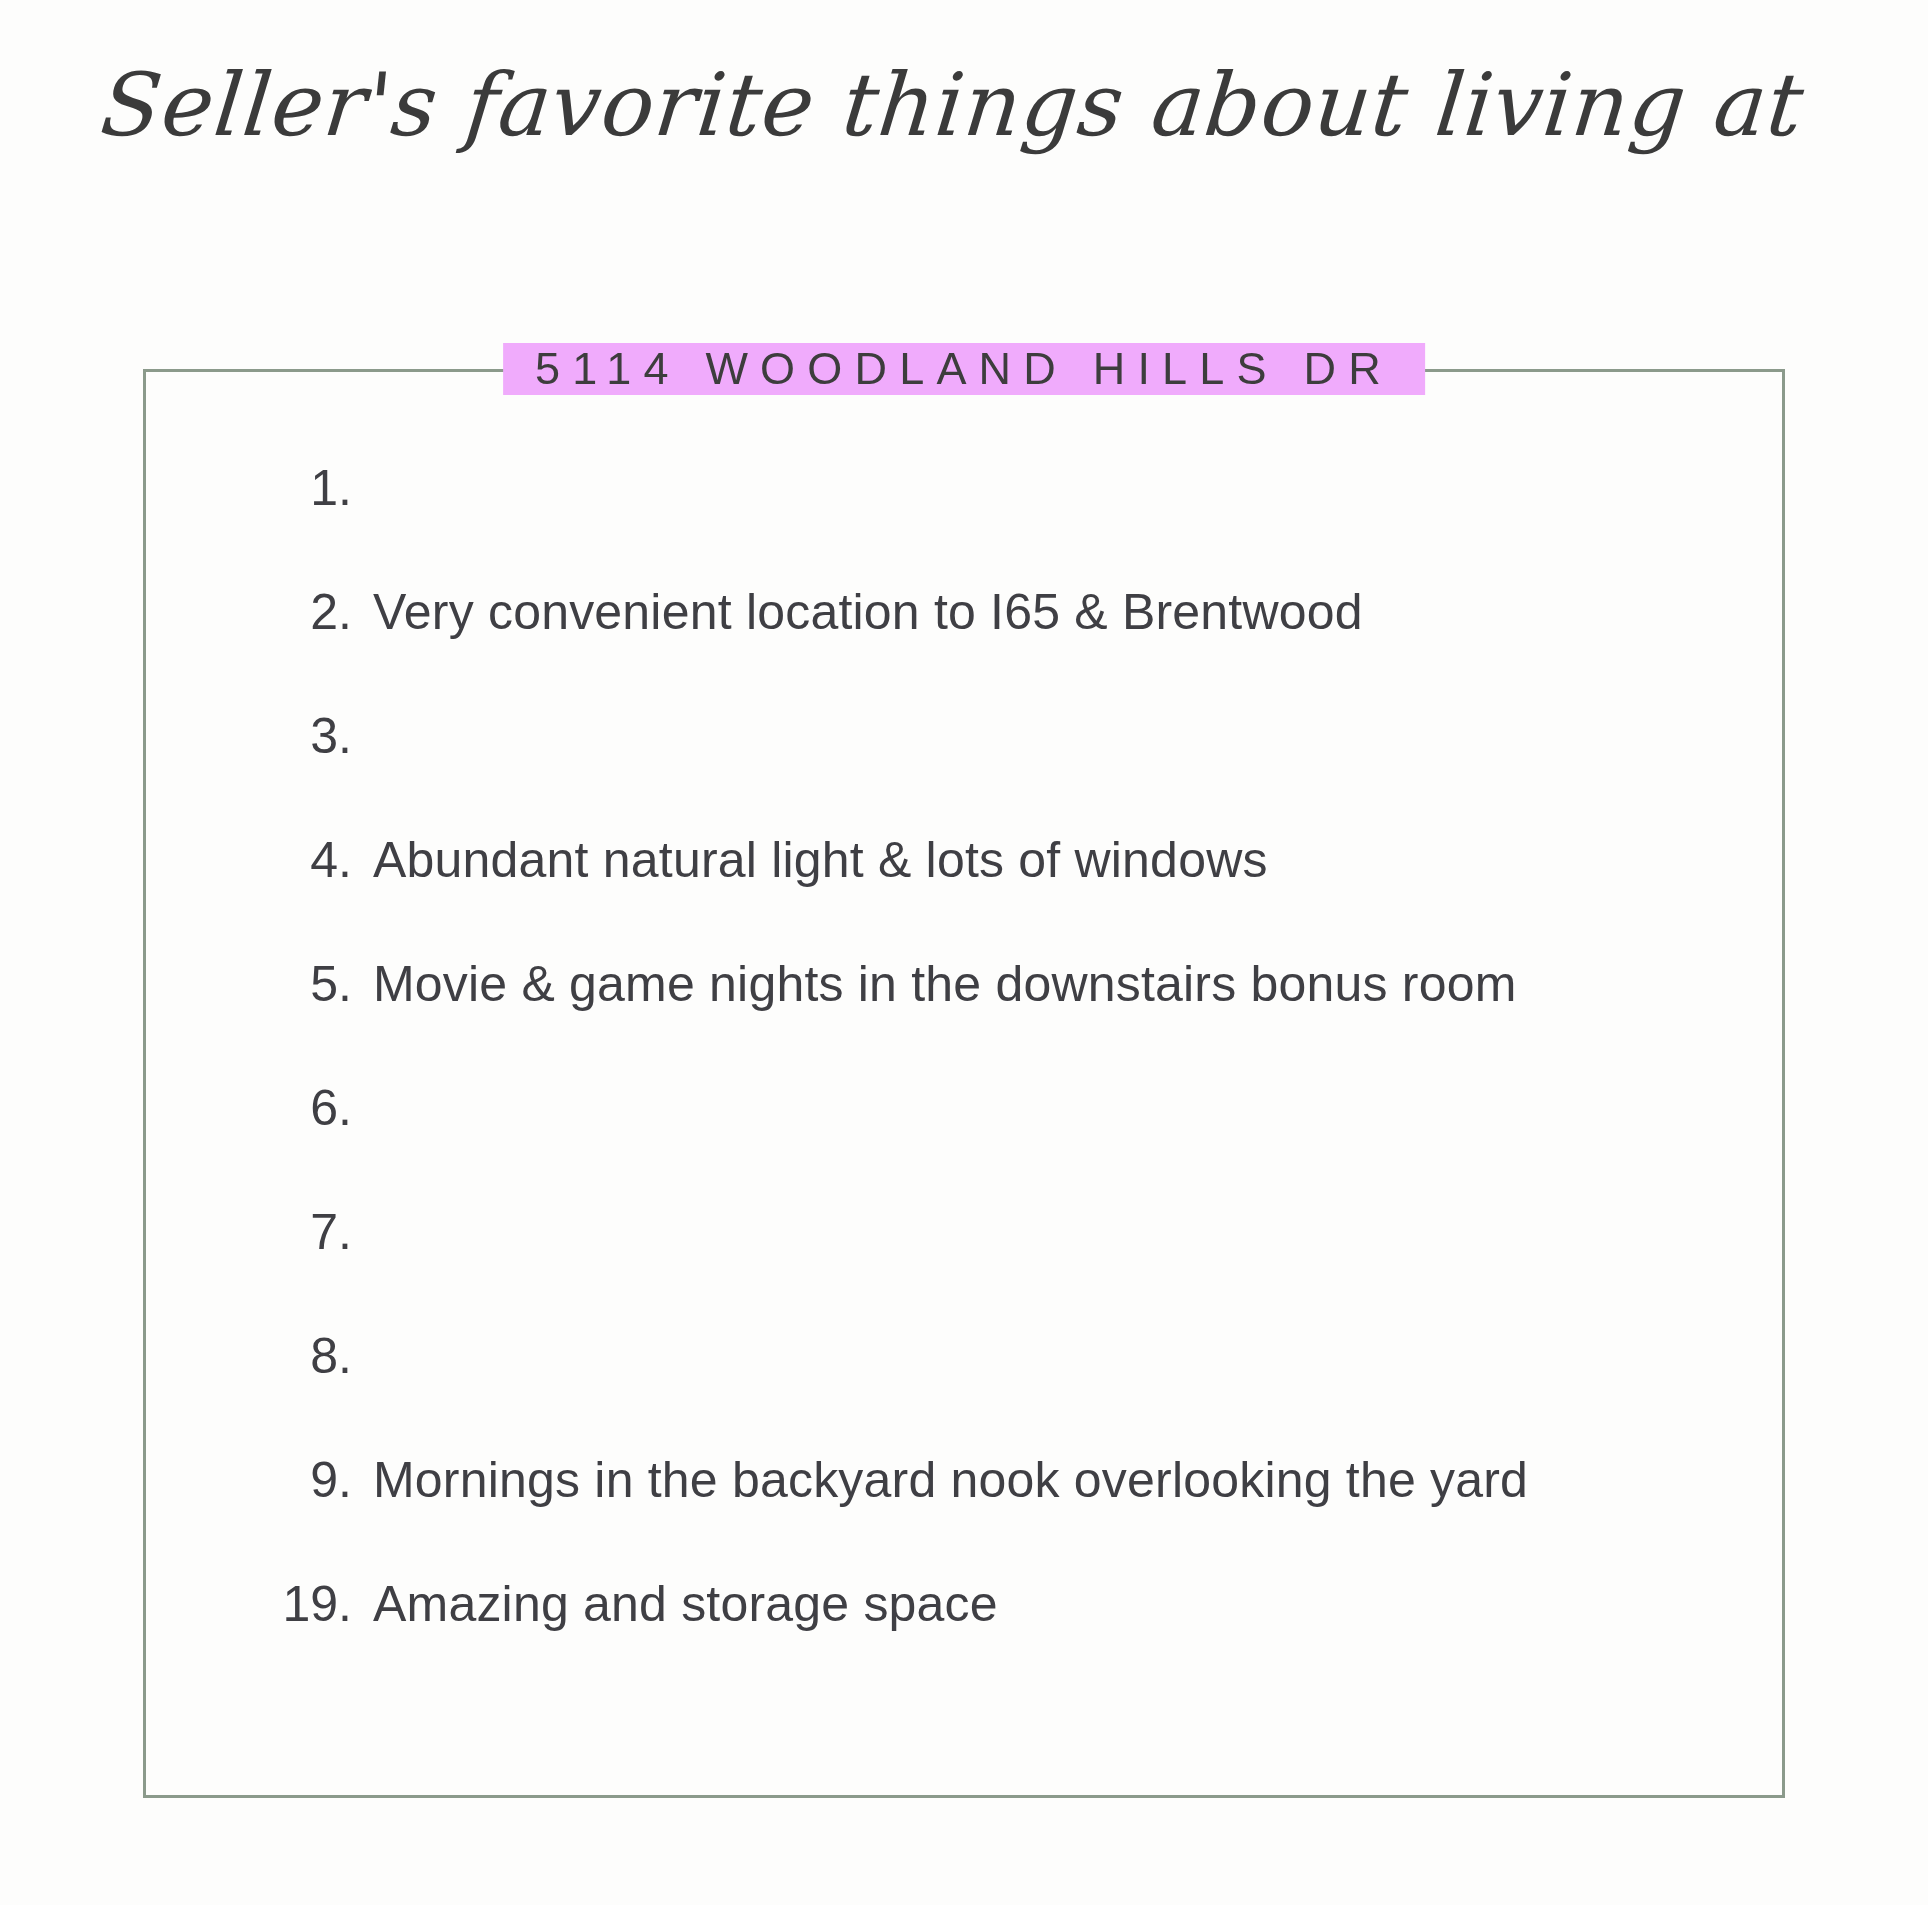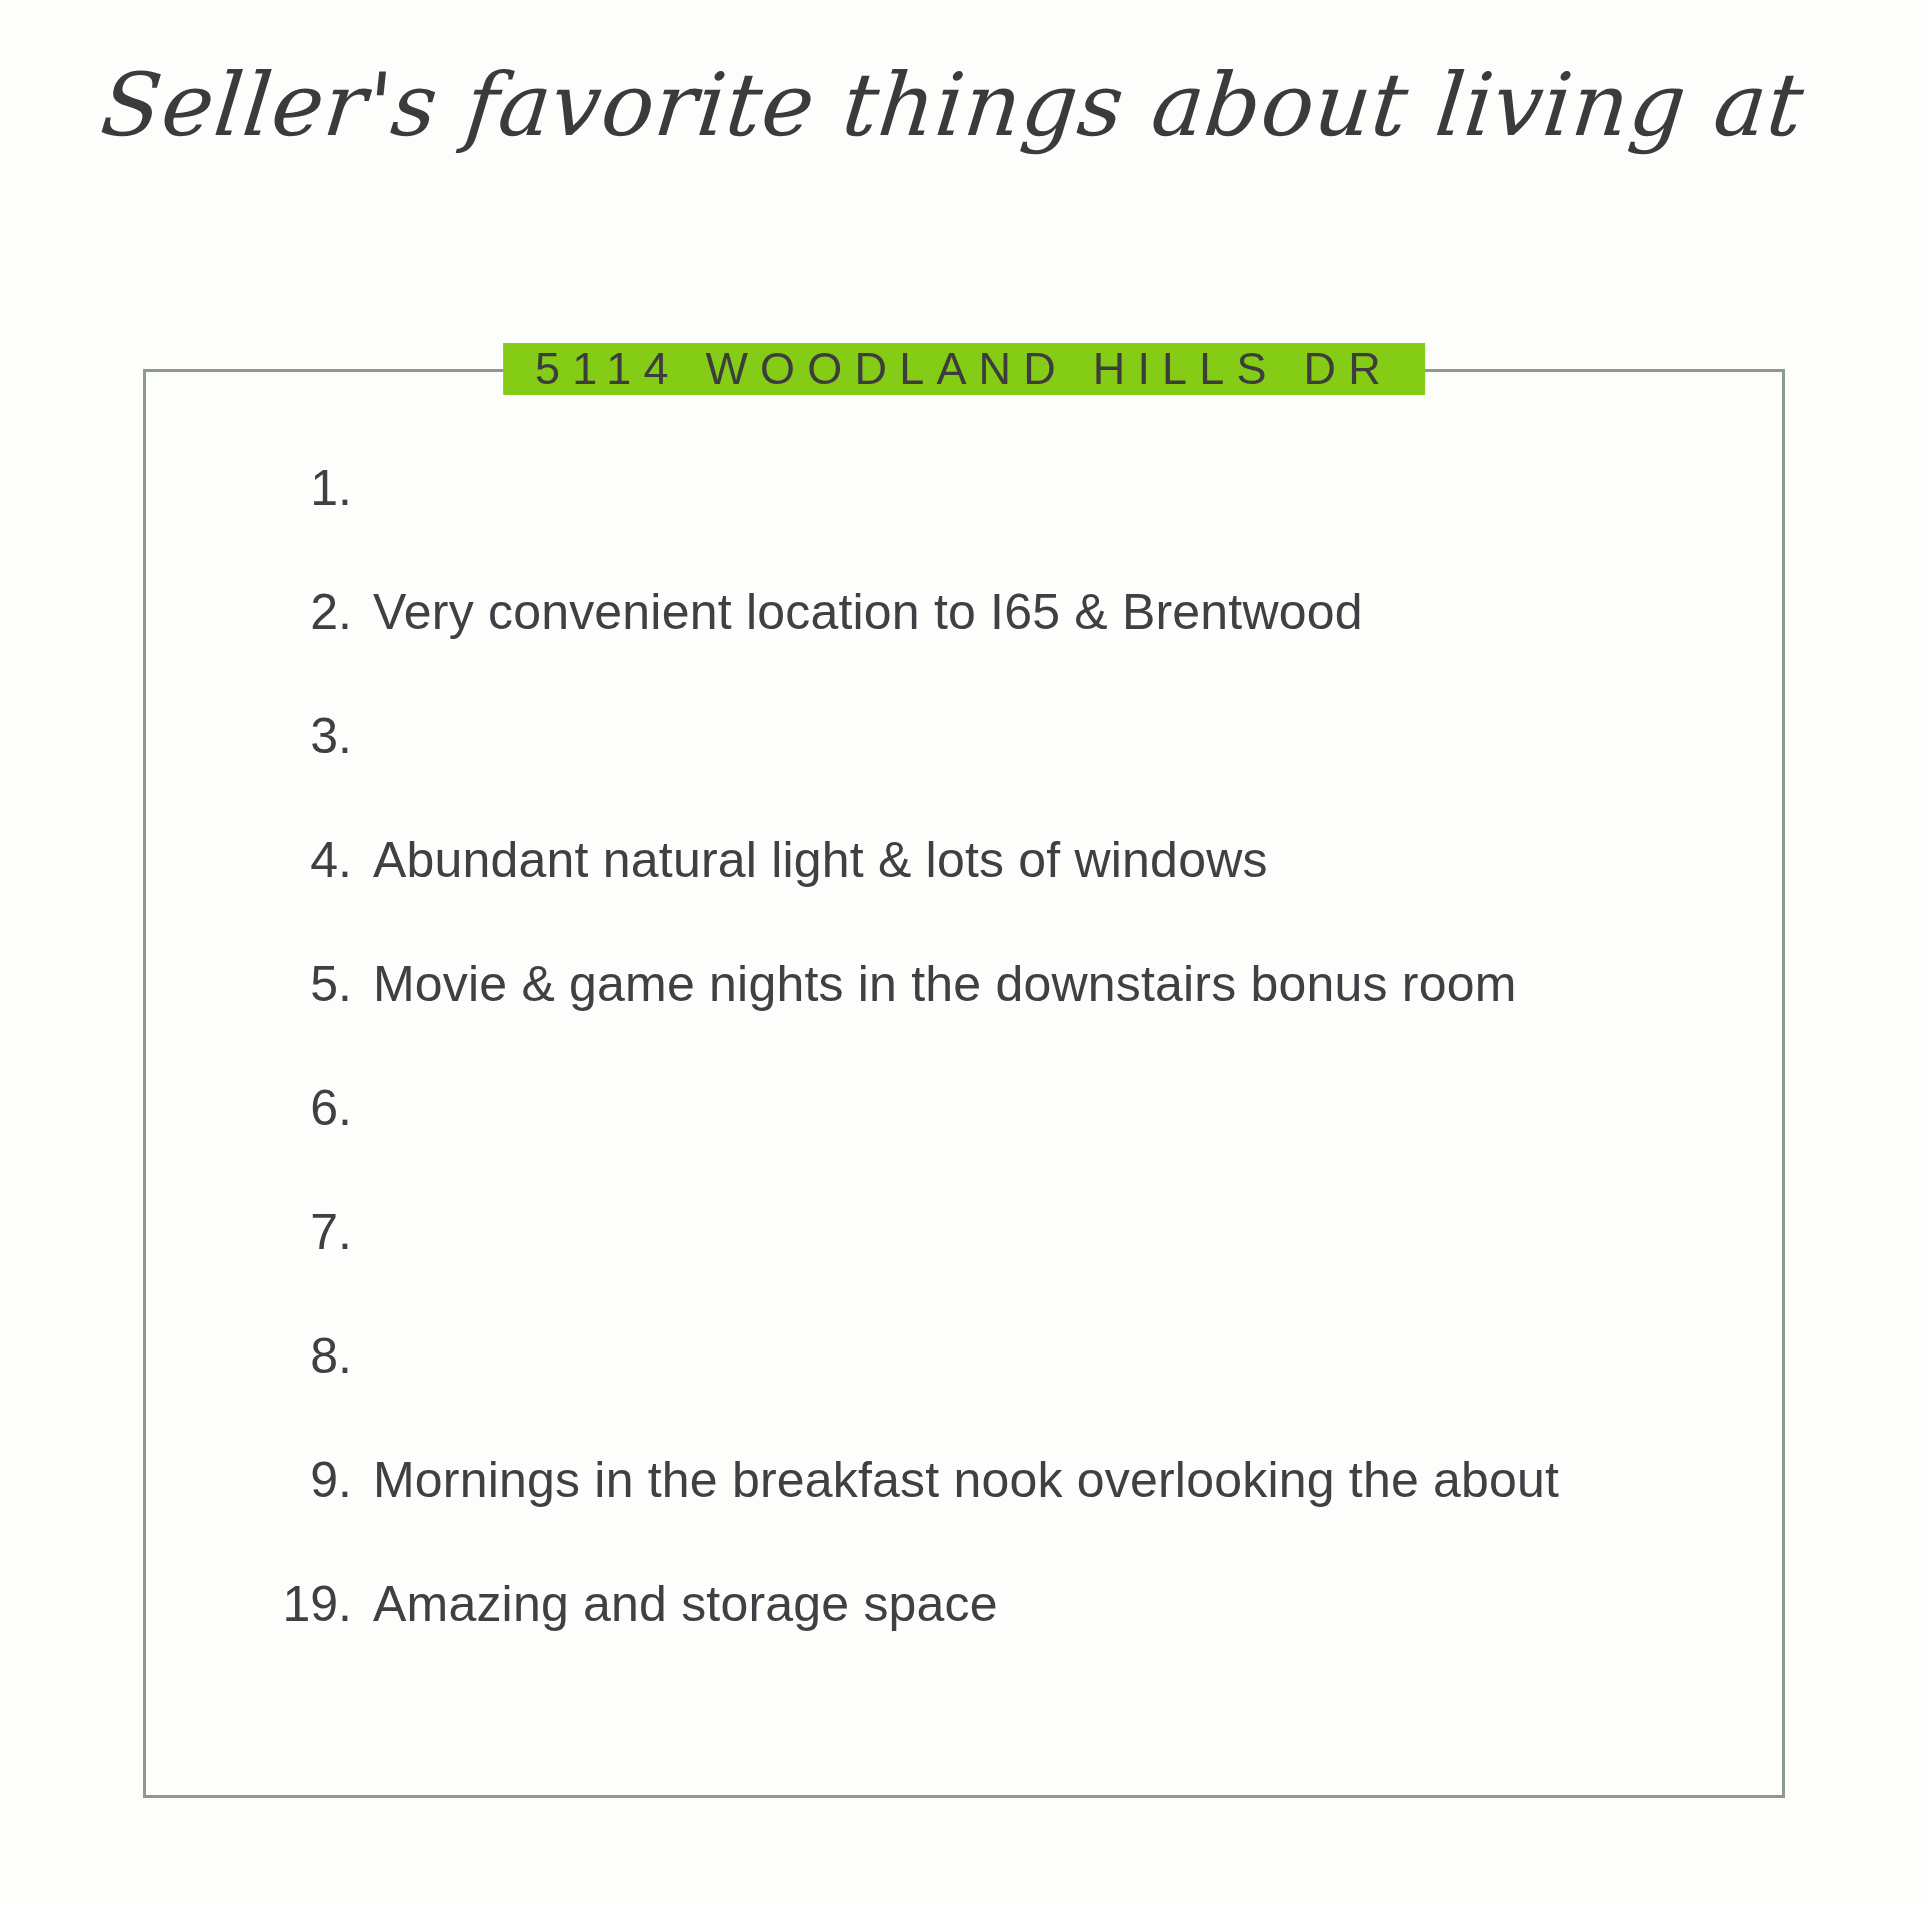--- a/index.html
+++ b/index.html
@@ -49,21 +49,21 @@
     border: 3.8px solid #8b9a8b;
     box-sizing: border-box;
   }
 
   
   .frame-title {
     position: absolute;
     left: 50%;
     top: 369px;
     transform: translate(-50%, -50%);
-    background: #84cc16;
+    background: #f0abfc;
     padding: 0 32px;
     font-family: "Liberation Sans", sans-serif;
     font-weight: 400;
     font-size: 45px;
     letter-spacing: 12.2px;
     color: #3d3d3d;
     white-space: nowrap;
   }
 
   
@@ -136,21 +136,21 @@
       <span class="item-number">6.</span>
     </li>
     <li class="list-item">
       <span class="item-number">7.</span>
     </li>
     <li class="list-item">
       <span class="item-number">8.</span>
     </li>
     <li class="list-item">
       <span class="item-number">9.</span>
-      <span class="item-text">Mornings in the breakfast nook overlooking the about</span>
+      <span class="item-text">Mornings in the backyard nook overlooking the yard</span>
     </li>
     <li class="list-item">
       <span class="item-number">19.</span>
       <span class="item-text">Amazing and storage space</span>
     </li>
   </ul>
 
 </div>
 
 

